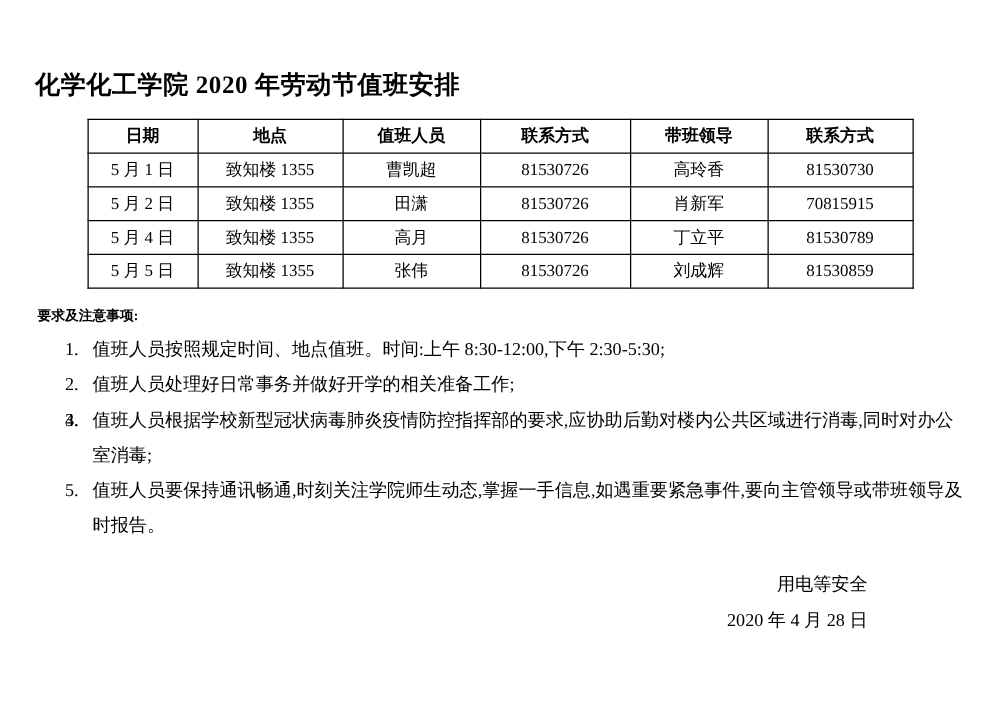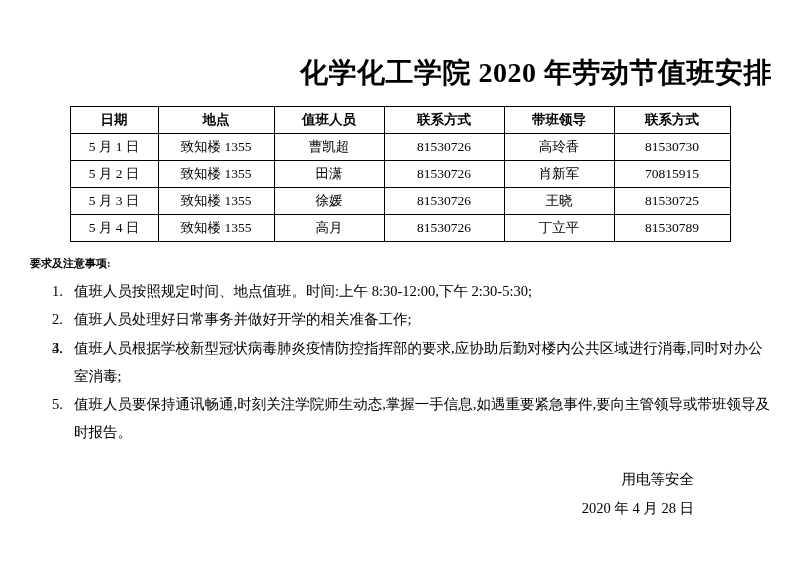--- a/index.html
+++ b/index.html
@@ -15,22 +15,22 @@
     overflow: hidden;
   }
   .page {
     position: relative;
     width: 800px;
     height: 566px;
     box-sizing: border-box;
     padding: 0 28px;
   }
   .doc-title {
-    text-align: right;
-    font-size: 28px;
+    text-align: left;
+    font-size: 20px;
     font-weight: bold;
     margin-top: 54px;
     margin-bottom: 14px;
     letter-spacing: 0.5px;
     font-family: "Liberation Serif", "DejaVu Serif", serif;
   }
   table.duty-table {
     border-collapse: collapse;
     width: 660px;
     margin: 0 auto;
@@ -124,34 +124,34 @@
       </tr>
       <tr>
         <td>5 月 2 日</td>
         <td>致知楼 1355</td>
         <td>田潇</td>
         <td>81530726</td>
         <td>肖新军</td>
         <td>70815915</td>
       </tr>
       <tr>
-        <td>5 月 3 日</td>
-        <td>致知楼 1355</td>
-        <td>徐媛</td>
-        <td>81530726</td>
-        <td>王晓</td>
-        <td>81530725</td>
-      </tr>
-      <tr>
         <td>5 月 4 日</td>
         <td>致知楼 1355</td>
         <td>高月</td>
         <td>81530726</td>
         <td>丁立平</td>
         <td>81530789</td>
+      </tr>
+      <tr>
+        <td>5 月 5 日</td>
+        <td>致知楼 1355</td>
+        <td>张伟</td>
+        <td>81530726</td>
+        <td>刘成辉</td>
+        <td>81530859</td>
       </tr>
     </tbody>
   </table>
 
   <div class="notes-heading">要求及注意事项:</div>
 
   <div class="notes">
     <div class="note-item" style="padding-left:46px;">
       <span class="num" style="left:24px;">1.</span>
       <span>值班人员按照规定时间、地点值班。时间:上午 8:30-12:00,下午 2:30-5:30;</span>

